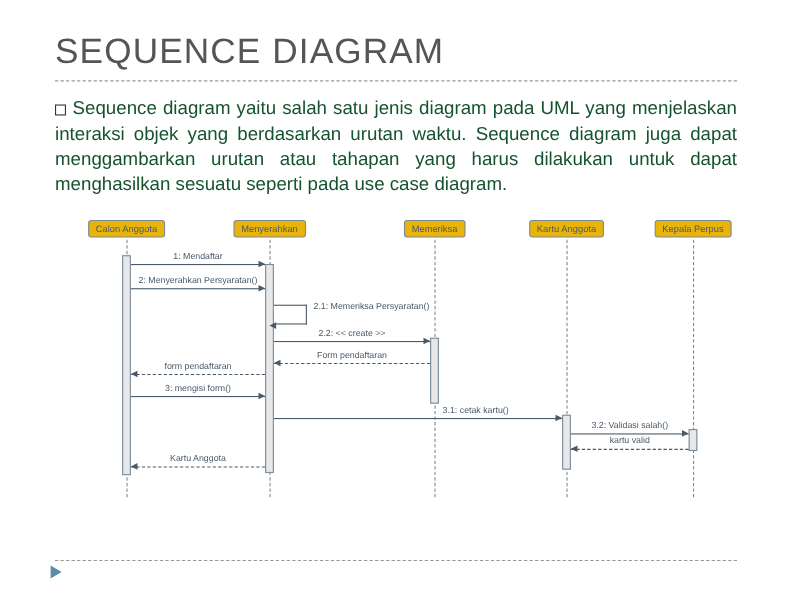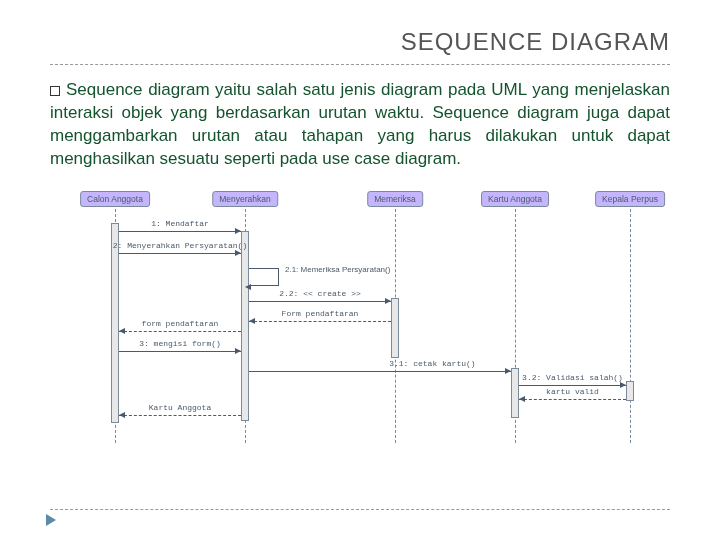--- a/index.html
+++ b/index.html
@@ -5,22 +5,22 @@
   * { box-sizing: border-box; margin: 0; padding: 0; }
   body {
     width: 720px;
     height: 540px;
     font-family: Arial, sans-serif;
     background: #fff;
     padding: 28px 50px 20px 50px;
     position: relative;
   }
   .title {
-    text-align: right;
-    font-size: 24px;
+    text-align: left;
+    font-size: 32px;
     color: #555;
     letter-spacing: 1px;
     margin-bottom: 8px;
     font-weight: normal;
   }
   .dashed-line {
     border: none;
     border-top: 1px dashed #999;
     margin-bottom: 14px;
   }
@@ -43,21 +43,21 @@
     position: relative;
     width: 600px;
     height: 260px;
     margin: 0 auto;
     font-size: 8.5px;
     color: #4a5a6a;
   }
   .lifeline-box {
     position: absolute;
     top: 8px;
-    background: #c4b5fd;
+    background: #eab308;
     border: 1px solid #7a8a9a;
     border-radius: 3px;
     padding: 2px 6px;
     text-align: center;
     white-space: nowrap;
     transform: translateX(-50%);
   }
   .lifeline-dash {
     position: absolute;
     top: 26px;
@@ -81,21 +81,20 @@
     width: 100%;
   }
   .msg-line.dashed { border-top-style: dashed; }
   .msg-label {
     position: absolute;
     top: -12px;
     left: 50%;
     transform: translateX(-50%);
     white-space: nowrap;
     font-size: 8px;
-    font-family: Liberation Mono, monospace;
   }
   .arrow-r, .arrow-l {
     position: absolute;
     width: 0; height: 0;
     border-top: 3px solid transparent;
     border-bottom: 3px solid transparent;
     top: -3px;
   }
   .arrow-r { right: 0; border-left: 6px solid #4a5a6a; }
   .arrow-l { left: 0; border-right: 6px solid #4a5a6a; }

